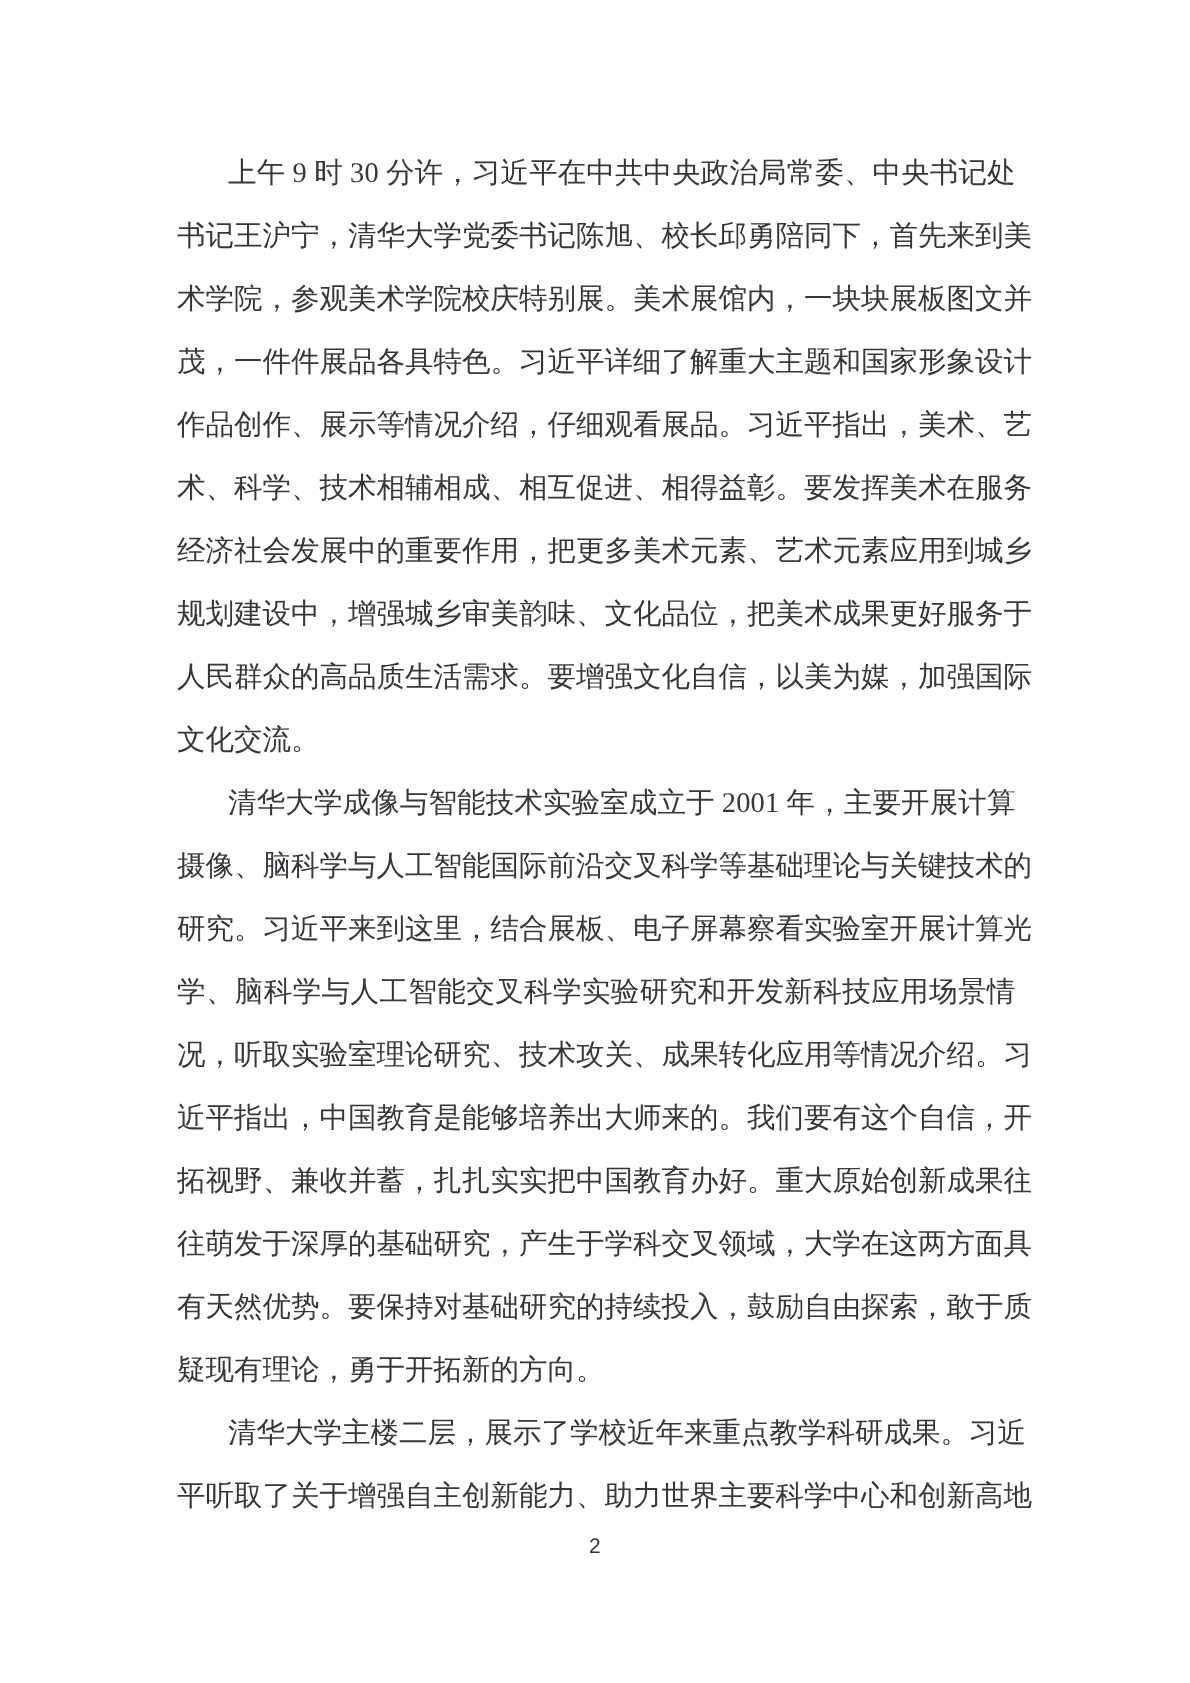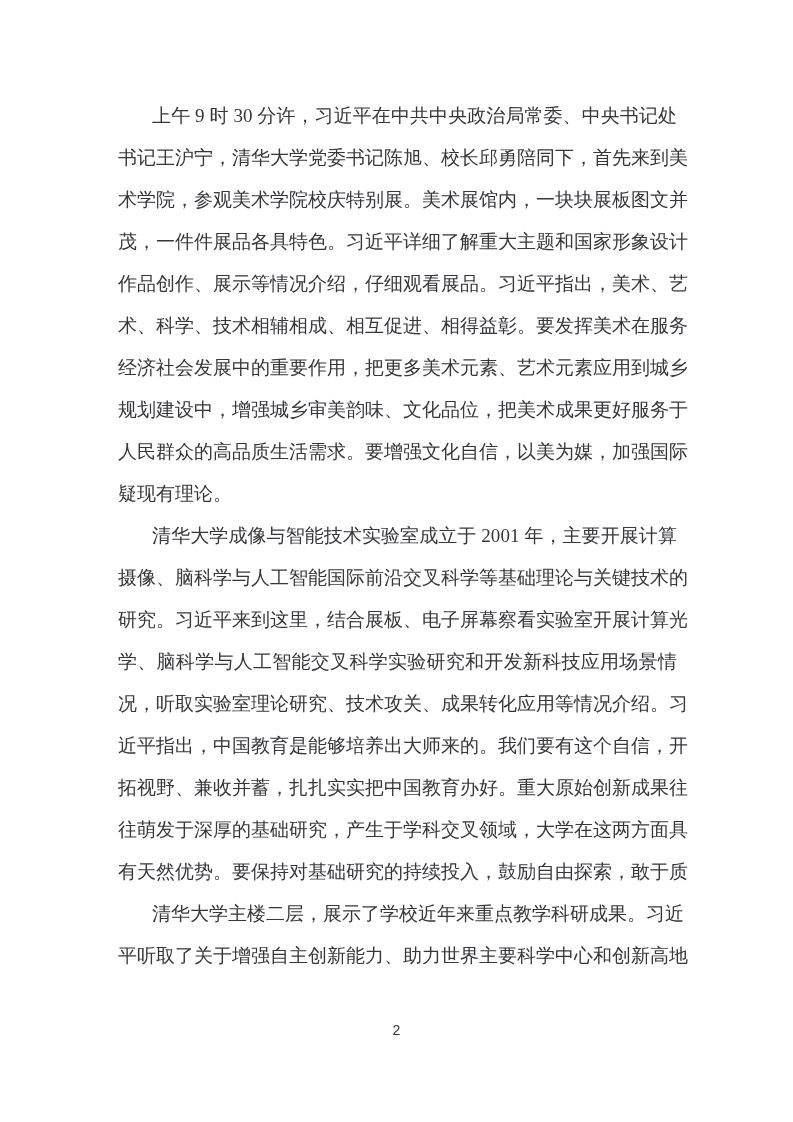--- a/index.html
+++ b/index.html
@@ -347,21 +347,21 @@
           <span>以</span>
           <span>美</span>
           <span>为</span>
           <span>媒</span>
           <span>，</span>
           <span>加</span>
           <span>强</span>
           <span>国</span>
           <span>际</span>
         </div>
-        <div class="line">疑现有理论。</div>
+        <div class="line">文化交流。</div>
       </div>
       <div class="paragraph">
         <div class="line justify">
           <span class="indent-spacer"></span>
           <span>清</span>
           <span>华</span>
           <span>大</span>
           <span>学</span>
           <span>成</span>
           <span>像</span>
@@ -639,20 +639,21 @@
           <span>励</span>
           <span>自</span>
           <span>由</span>
           <span>探</span>
           <span>索</span>
           <span>，</span>
           <span>敢</span>
           <span>于</span>
           <span>质</span>
         </div>
+        <div class="line">疑现有理论，勇于开拓新的方向。</div>
       </div>
       <div class="paragraph">
         <div class="line justify">
           <span class="indent-spacer"></span>
           <span>清</span>
           <span>华</span>
           <span>大</span>
           <span>学</span>
           <span>主</span>
           <span>楼</span>

